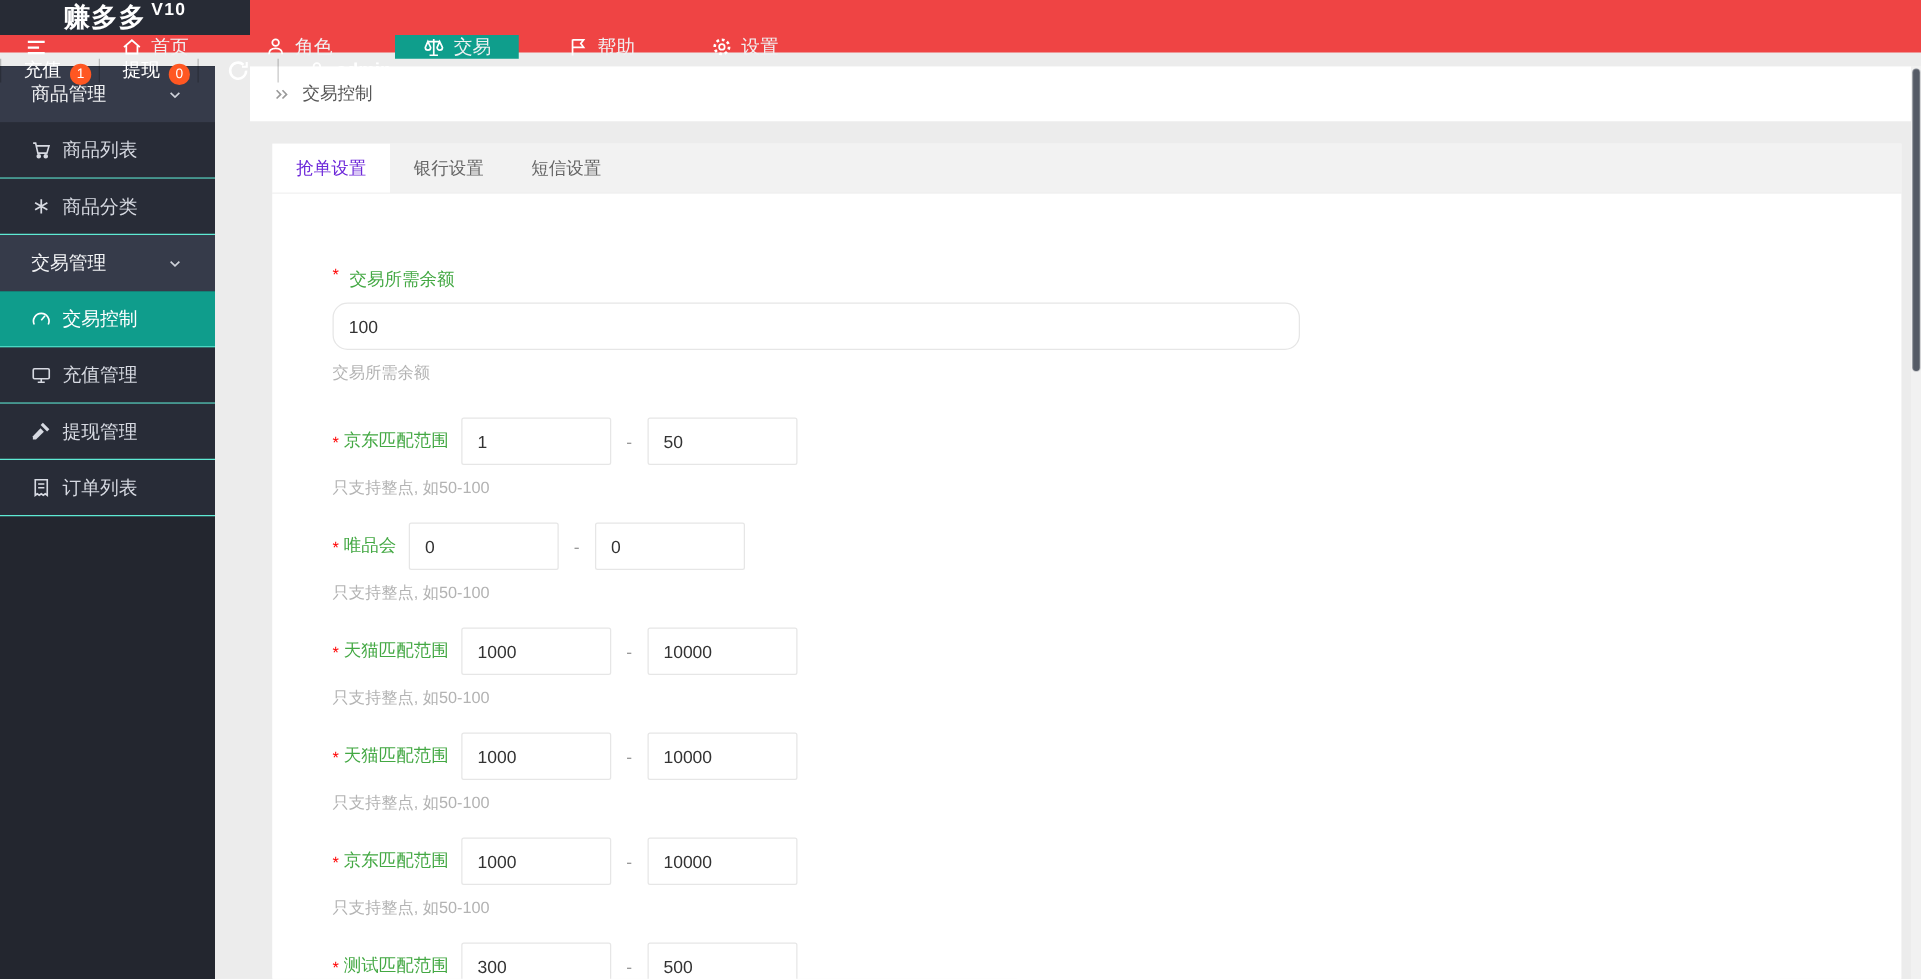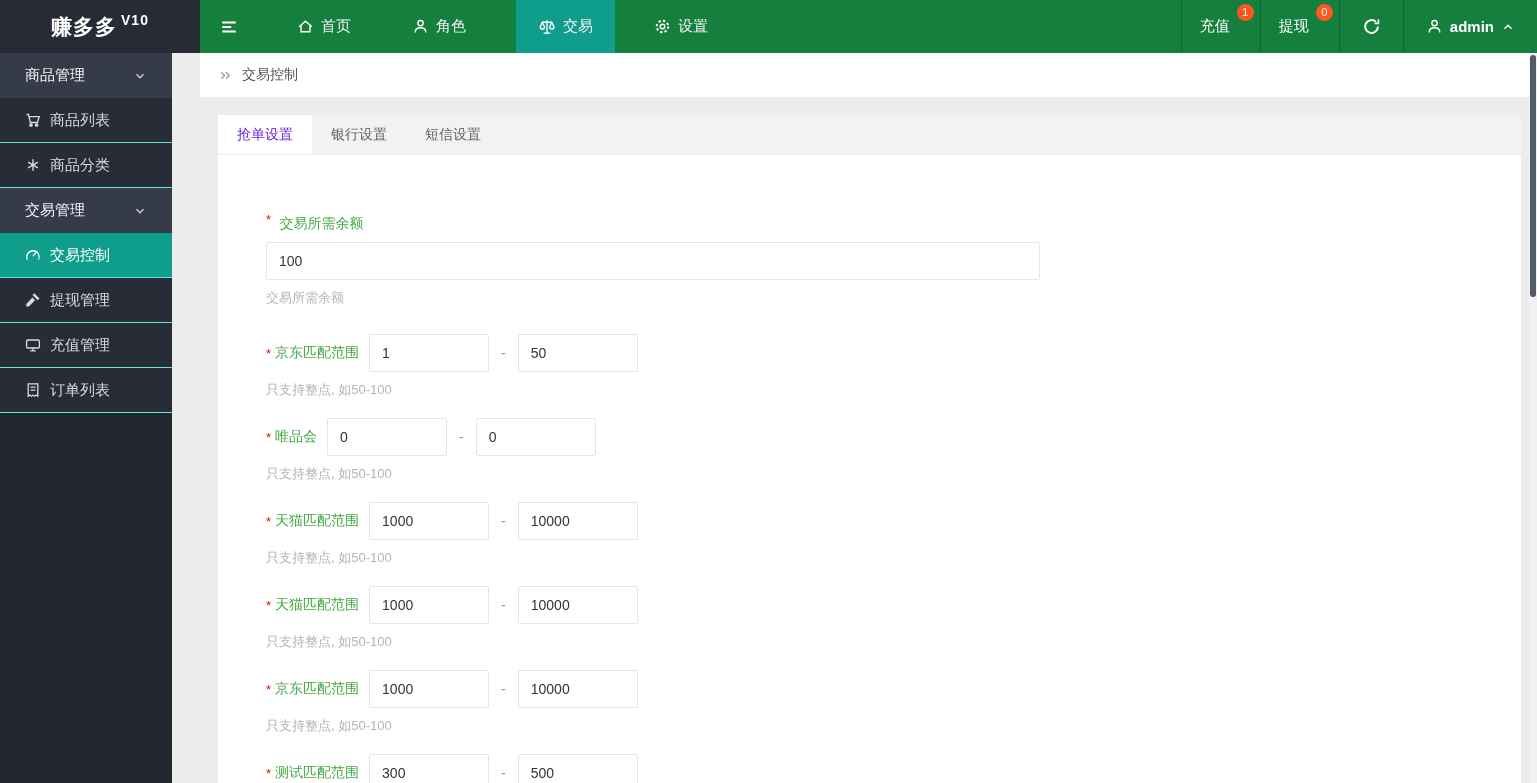--- a/index.html
+++ b/index.html
@@ -1,21 +1,21 @@
 <!DOCTYPE html>
 <html><head>
 <meta charset="utf-8">
 <style>
   * { margin:0; padding:0; box-sizing:border-box; }
   html,body { width:1537px; height:783px; overflow:hidden;
     font-family:"Liberation Sans","DejaVu Sans",sans-serif; background:#ececec; }
 
   
-  .header { position:fixed; top:0; left:0; width:1537px; height:53px;
-    background:#15803d; color:#fff; display:flex; align-items:stretch; z-index:10; }
+  .header { position:fixed; top:0; left:0; width:1537px; height:42px;
+    background:#ef4444; color:#fff; display:flex; align-items:stretch; z-index:10;flex-direction:column; }
   .logo { width:200px; background:#272b35; display:flex; align-items:center;
     justify-content:center; font-size:21px; font-weight:bold; letter-spacing:1px; }
   .logo sup { font-size:14px; font-weight:bold; margin-left:4px; position:relative; top:-7px; }
   .nav { display:flex; align-items:stretch; flex:1;gap:17px; }
   .nav-toggle { display:flex; align-items:center; padding:0 20px; cursor:pointer; }
   .nav-item { display:flex; align-items:center; gap:7px; padding:0 22px;
     font-size:15px; color:#f0f1f3; cursor:pointer; }
   .nav-item.active { background:#0f9e8c;margin-left:11px; }
   .hright { display:flex; align-items:stretch; }
   .hbtn { position:relative; display:flex; align-items:center; padding:0 30px 0 18px;
@@ -46,21 +46,21 @@
   .tab { padding:0 19px; display:flex; align-items:center; font-size:14px;
     color:#666; cursor:pointer; }
   .tab.active { background:#fff; color:#6d28d9; }
   .card-body { background:#fff; padding:57px 48px; height:900px; }
 
   
   .req { color:#ff0000; font-size:13px; margin-right:4px; vertical-align:4px; }
   .flabel { color:#43a843; font-size:14px; }
   .field-block { margin-bottom:27px; }
   .field-block .input-wide { display:block; width:774px; height:38px; margin-top:9px;
-    border:1px solid #e6e6e6; border-radius:2px; padding:0 12px; font-size:14px;
+    border:1px solid #e6e6e6; border-radius:12px; padding:0 12px; font-size:14px;
     color:#333; outline:none; font-family:inherit; }
   .help { color:#b3b3b3; font-size:13px; margin-top:9px; }
   .range-row { margin-bottom:19px; }
   .range-line { display:flex; align-items:center; }
   .range-line .flabel { margin-right:10px; white-space:nowrap; }
   .input-sm { width:120px; height:38px; border:1px solid #e6e6e6; border-radius:2px;
     padding:0 12px; font-size:14px; color:#333; outline:none; font-family:inherit; }
   .dash { color:#999; margin:0 12px; font-size:14px; }
 
   
@@ -108,20 +108,28 @@
       <span class="ic">
         <svg width="18" height="18" viewBox="0 0 16 16" fill="none" stroke="#fff" stroke-width="1.2">
           <path d="M8 2v11M5 13.5h6M3.8 3.8h8.4"></path>
           <path d="M3.8 3.8 2 8a1.9 1.9 0 0 0 3.8 0L3.8 3.8zM12.2 3.8 10.4 8a1.9 1.9 0 0 0 3.8 0l-2-4.2z"></path>
           </svg>
       </span>
       <span>交易</span>
     </div>
     <div class="nav-item">
       <span class="ic">
+        <svg width="17" height="17" viewBox="0 0 16 16" fill="none" stroke="#fff" stroke-width="1.3">
+          <path d="M3.8 14.5v-12M3.8 2.8h8.3L10 5.5l2.1 2.8H3.8"></path>
+          </svg>
+      </span>
+      <span>帮助</span>
+    </div>
+    <div class="nav-item">
+      <span class="ic">
         <svg width="17" height="17" viewBox="0 0 16 16" fill="none" stroke="#fff">
           <circle cx="8" cy="8" r="5.4" stroke-width="2" stroke-dasharray="2.1 2.1"></circle>
           <circle cx="8" cy="8" r="2.1" stroke-width="1.3"></circle>
           </svg>
       </span>
       <span>设置</span>
     </div>
   </div>
   <div class="hright">
     <div class="hbtn">
@@ -196,35 +204,35 @@
     <span class="ic">
       <svg width="16" height="16" viewBox="0 0 16 16" fill="none" stroke="#fff" stroke-width="1.3">
         <path d="M2.4 12.6a6.2 6.2 0 1 1 11.2 0"></path>
         <path d="M8 9.2 11 5.6"></path>
         </svg>
     </span>
     <span>交易控制</span>
   </div>
   <div class="side-row side-item">
     <span class="ic">
+      <svg width="16" height="16" viewBox="0 0 16 16" fill="none" stroke="#d7dae2" stroke-width="1.3">
+        <rect x="1.6" y="3" width="12.8" height="8" rx="1"></rect>
+        <path d="M8 11v2.4M5.2 13.8h5.6"></path>
+        </svg>
+    </span>
+    <span>充值管理</span>
+  </div>
+  <div class="side-row side-item">
+    <span class="ic">
       <svg width="16" height="16" viewBox="0 0 16 16" fill="#d7dae2" stroke="none">
         <path d="M9.3 1.2l5.2 5.2-1.8 1.8-5.2-5.2z"></path>
         <path d="M7.4 5.6l2.7 2.7-6.3 6.2H1.3v-2.6z"></path>
         </svg>
     </span>
     <span>提现管理</span>
-  </div>
-  <div class="side-row side-item">
-    <span class="ic">
-      <svg width="16" height="16" viewBox="0 0 16 16" fill="none" stroke="#d7dae2" stroke-width="1.3">
-        <rect x="1.6" y="3" width="12.8" height="8" rx="1"></rect>
-        <path d="M8 11v2.4M5.2 13.8h5.6"></path>
-        </svg>
-    </span>
-    <span>充值管理</span>
   </div>
   <div class="side-row side-item">
     <span class="ic">
       <svg width="16" height="16" viewBox="0 0 16 16" fill="none" stroke="#d7dae2" stroke-width="1.3">
         <path d="M3.2 1.8h9.6v12.4l-1.6-1.2-1.6 1.2-1.6-1.2-1.6 1.2-1.6-1.2-1.6 1.2z"></path>
         <path d="M5.5 5.2h5M5.5 8.2h5"></path>
         </svg>
     </span>
     <span>订单列表</span>
   </div>

